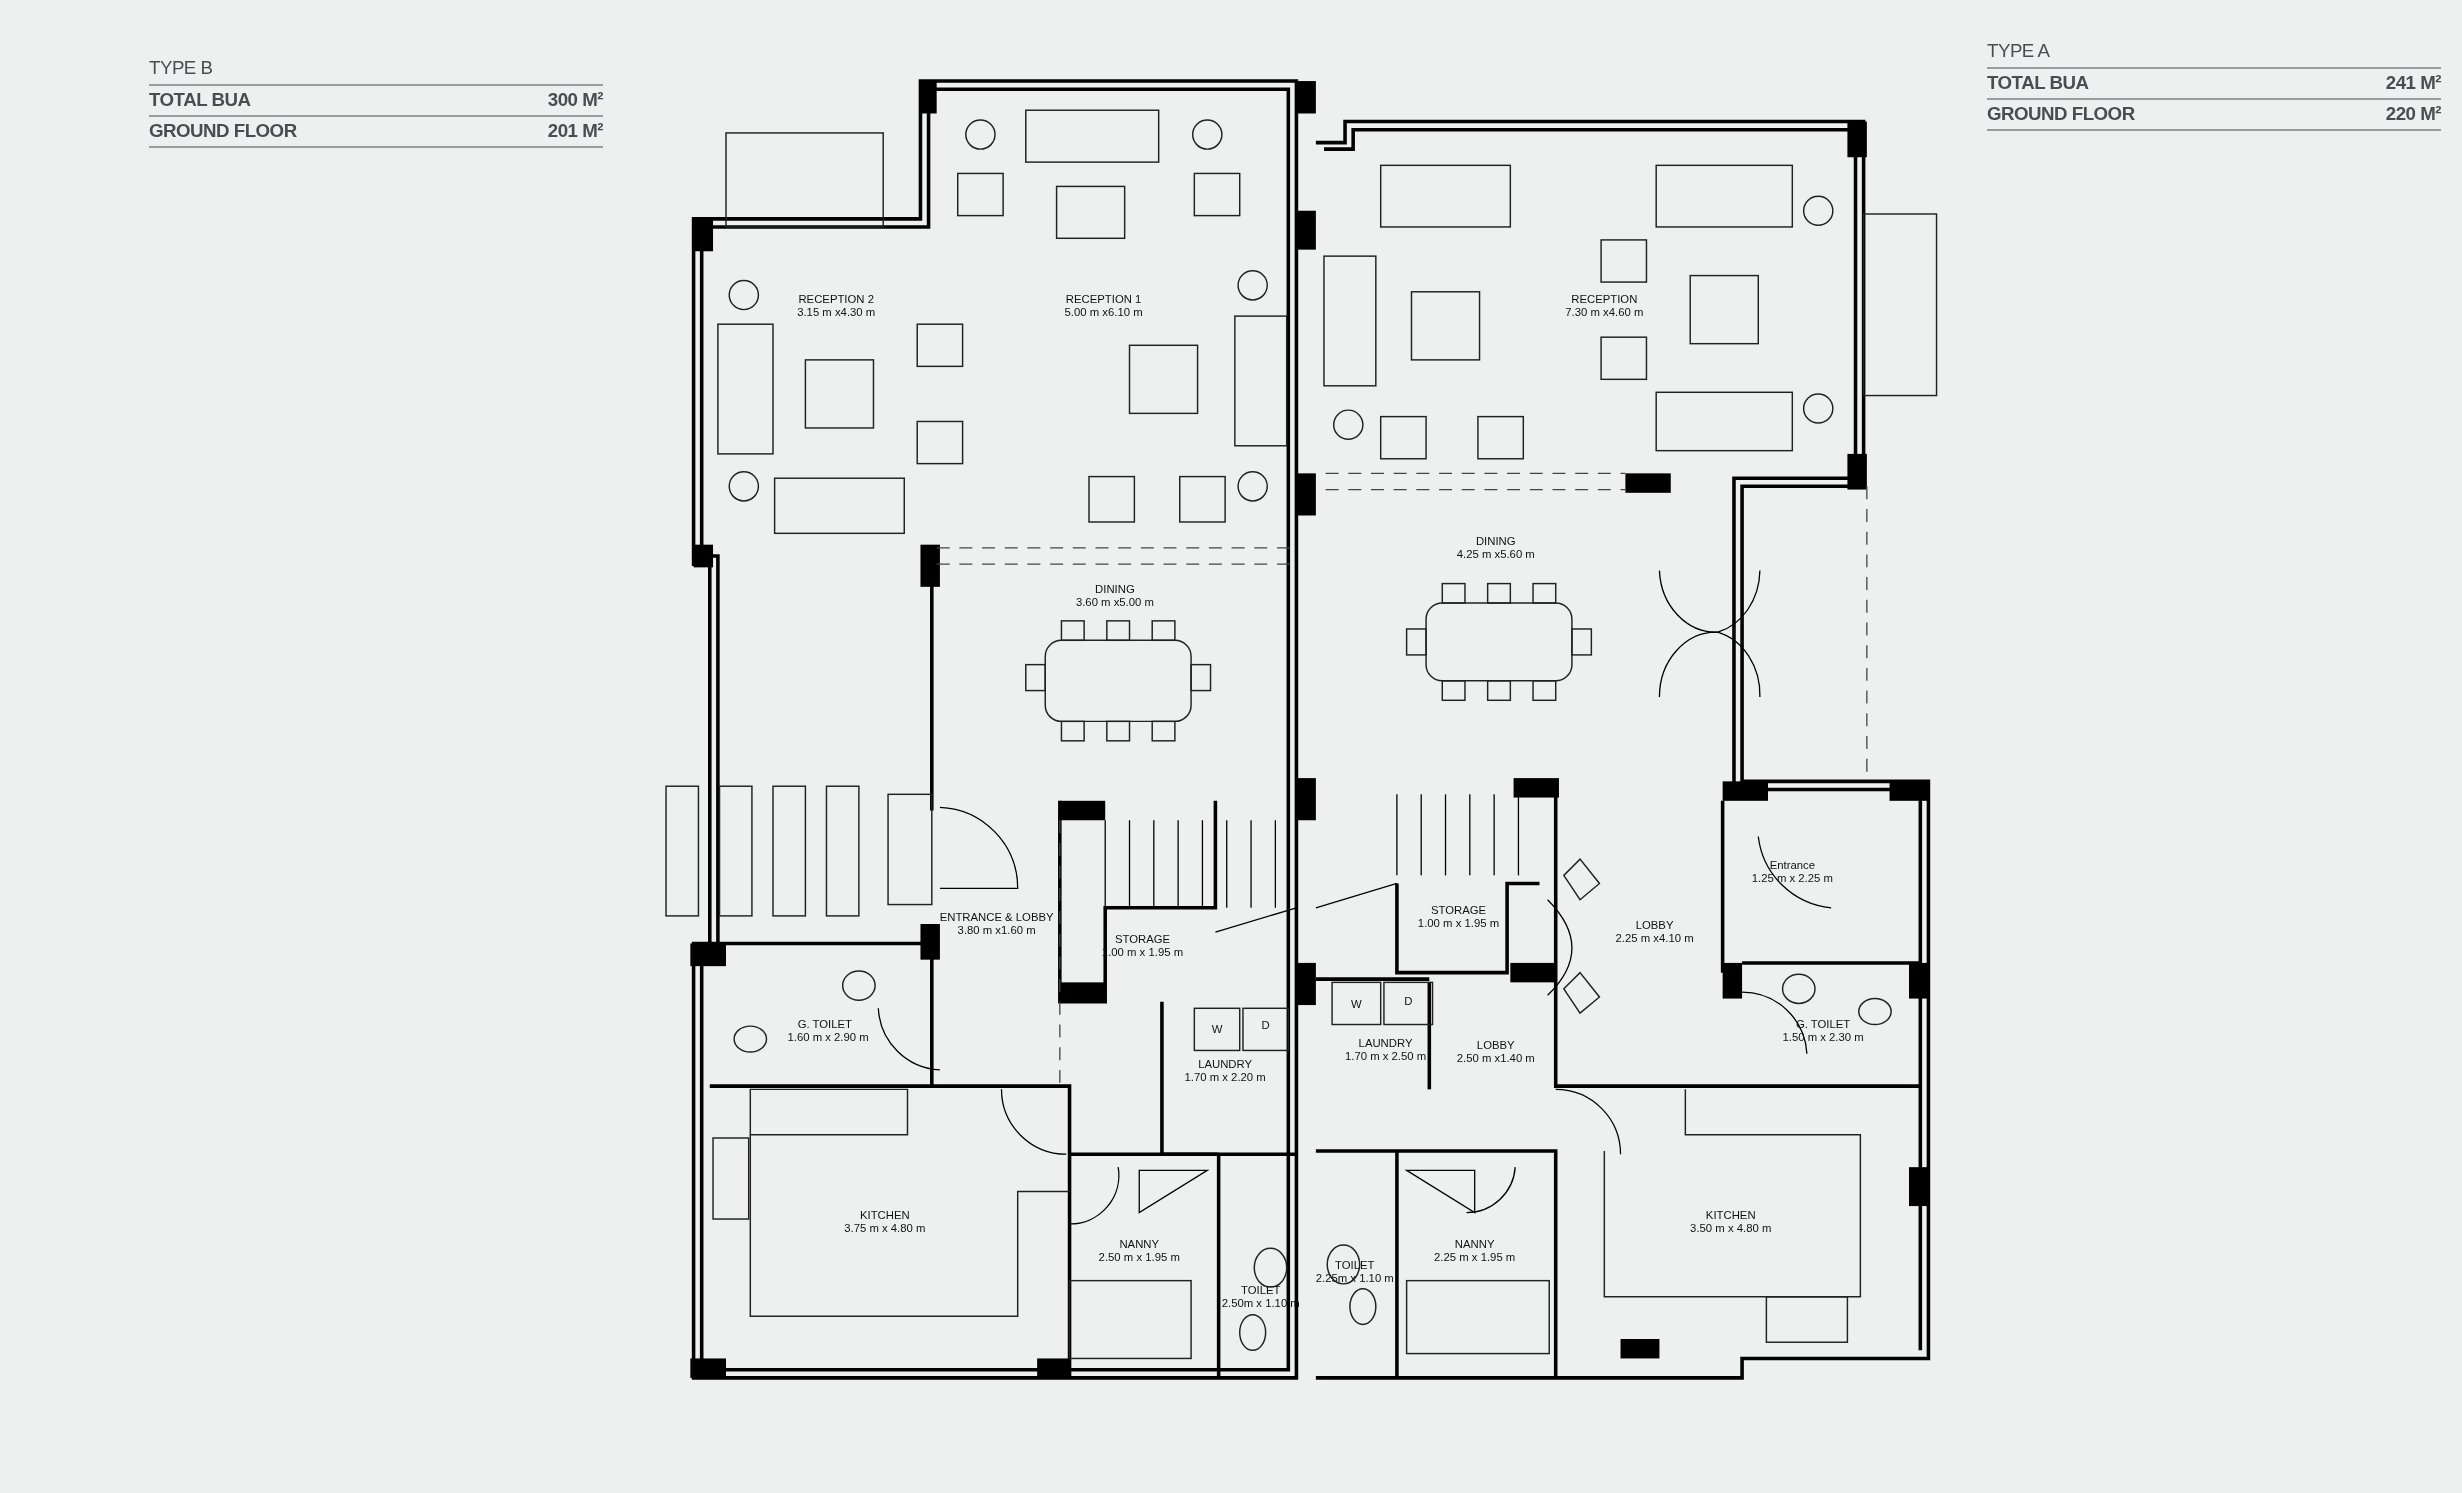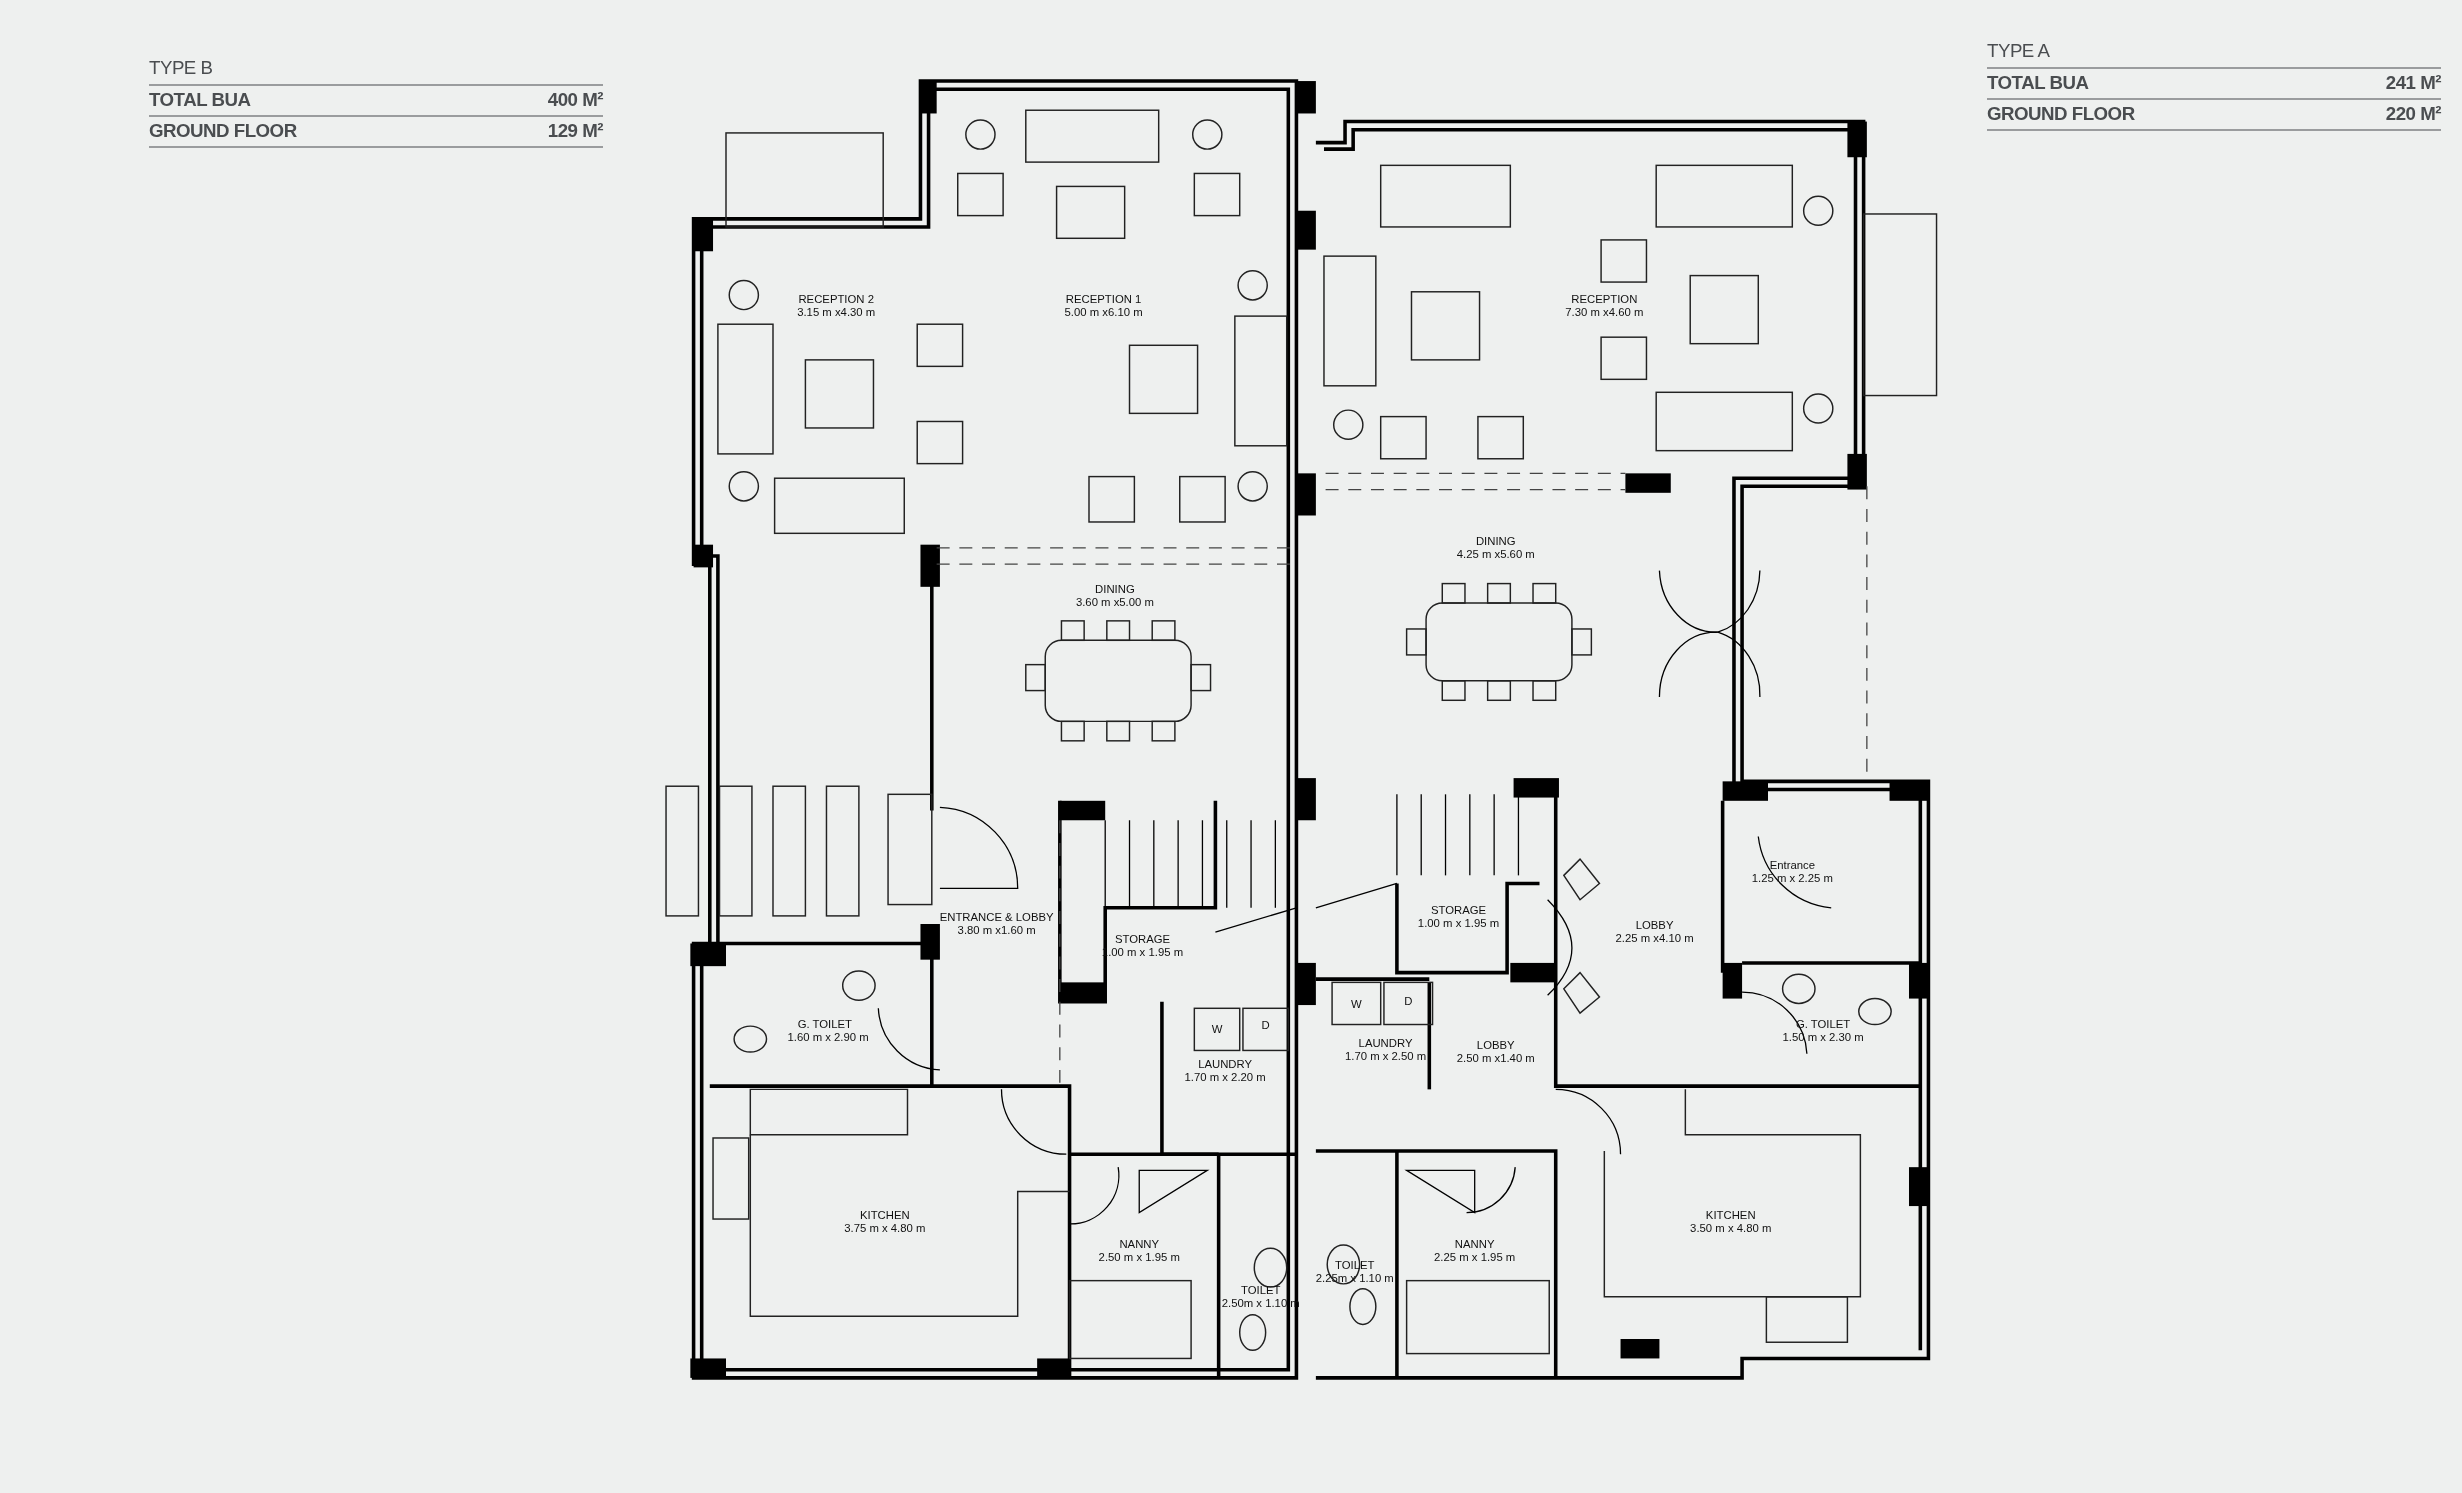--- a/index.html
+++ b/index.html
@@ -17,25 +17,25 @@
   .furn{fill:none;stroke:#222;stroke-width:0.9;}
   .lbl{font-family:"Liberation Sans",sans-serif;font-size:7px;fill:#111;text-anchor:middle;}
 </style>
 </head>
 <body>
 
 <div class="legend" id="left-legend">
   <div class="title">TYPE B</div>
   <div class="row">
     <span>TOTAL BUA</span>
-    <span>400 M²</span>
+    <span>300 M²</span>
   </div>
   <div class="row">
     <span>GROUND FLOOR</span>
-    <span>129 M²</span>
+    <span>201 M²</span>
   </div>
 </div>
 
 <div class="legend" id="right-legend">
   <div class="title">TYPE A</div>
   <div class="row">
     <span>TOTAL BUA</span>
     <span>241 M²</span>
   </div>
   <div class="row">

